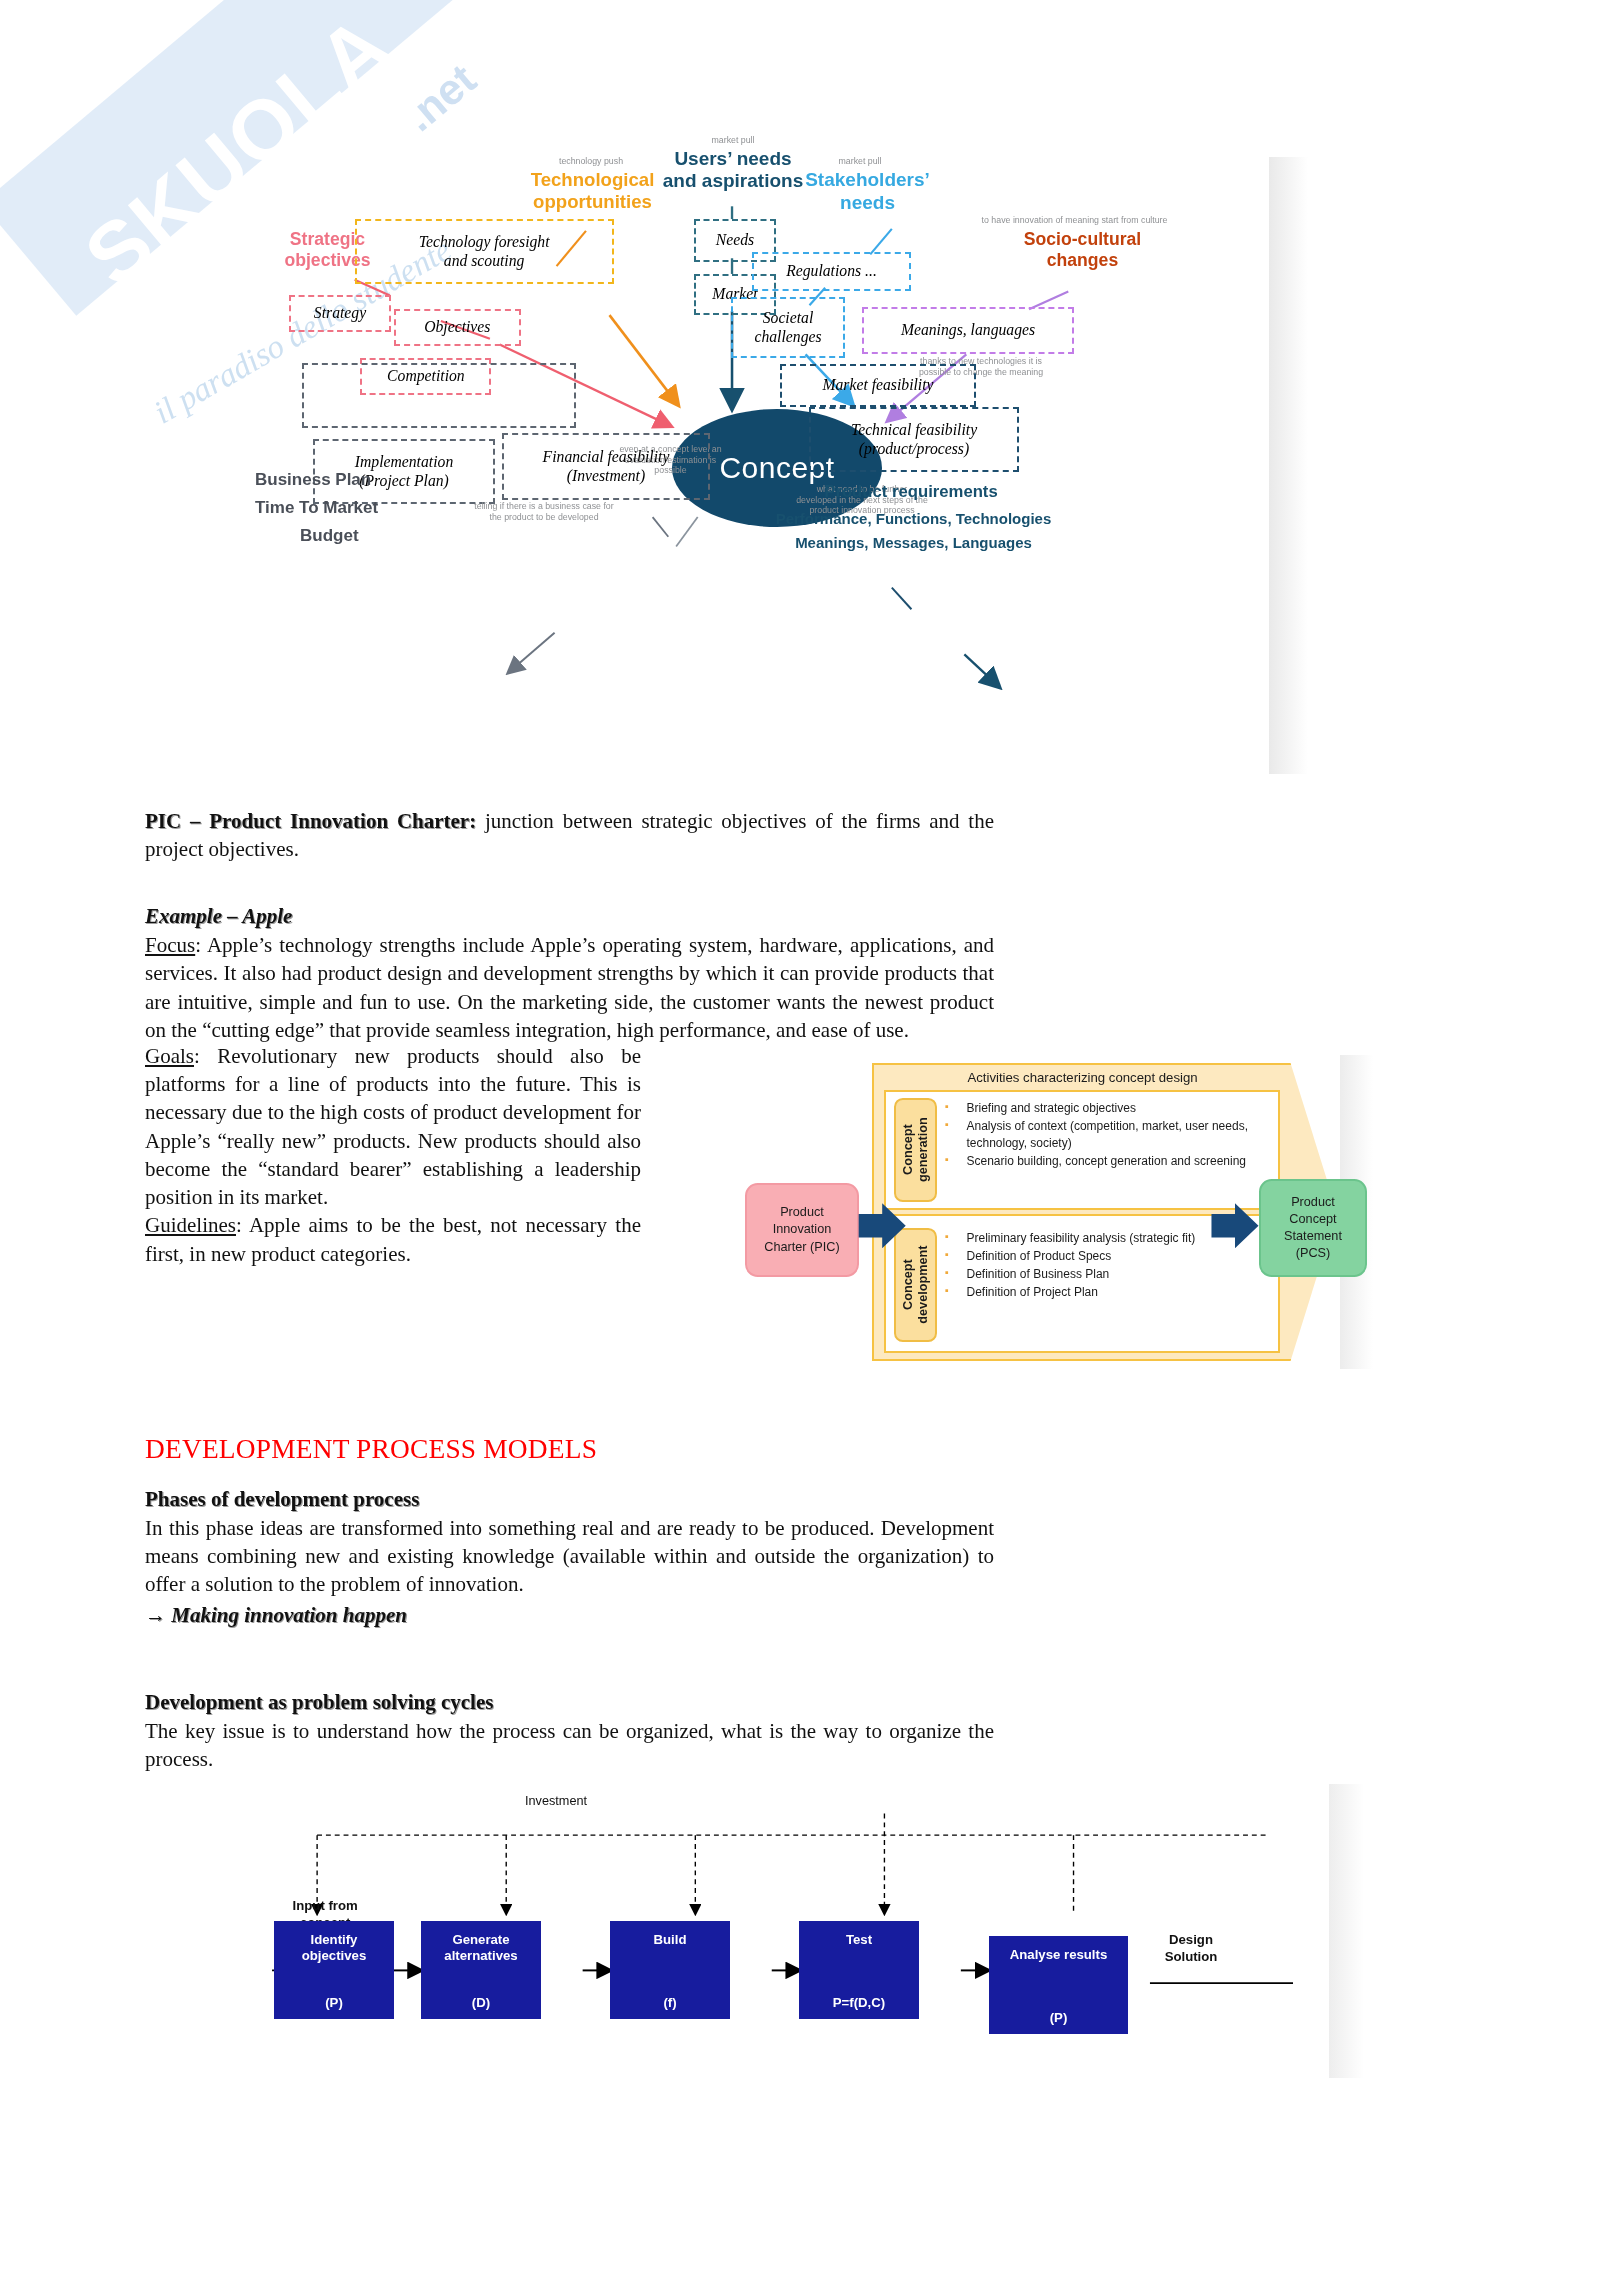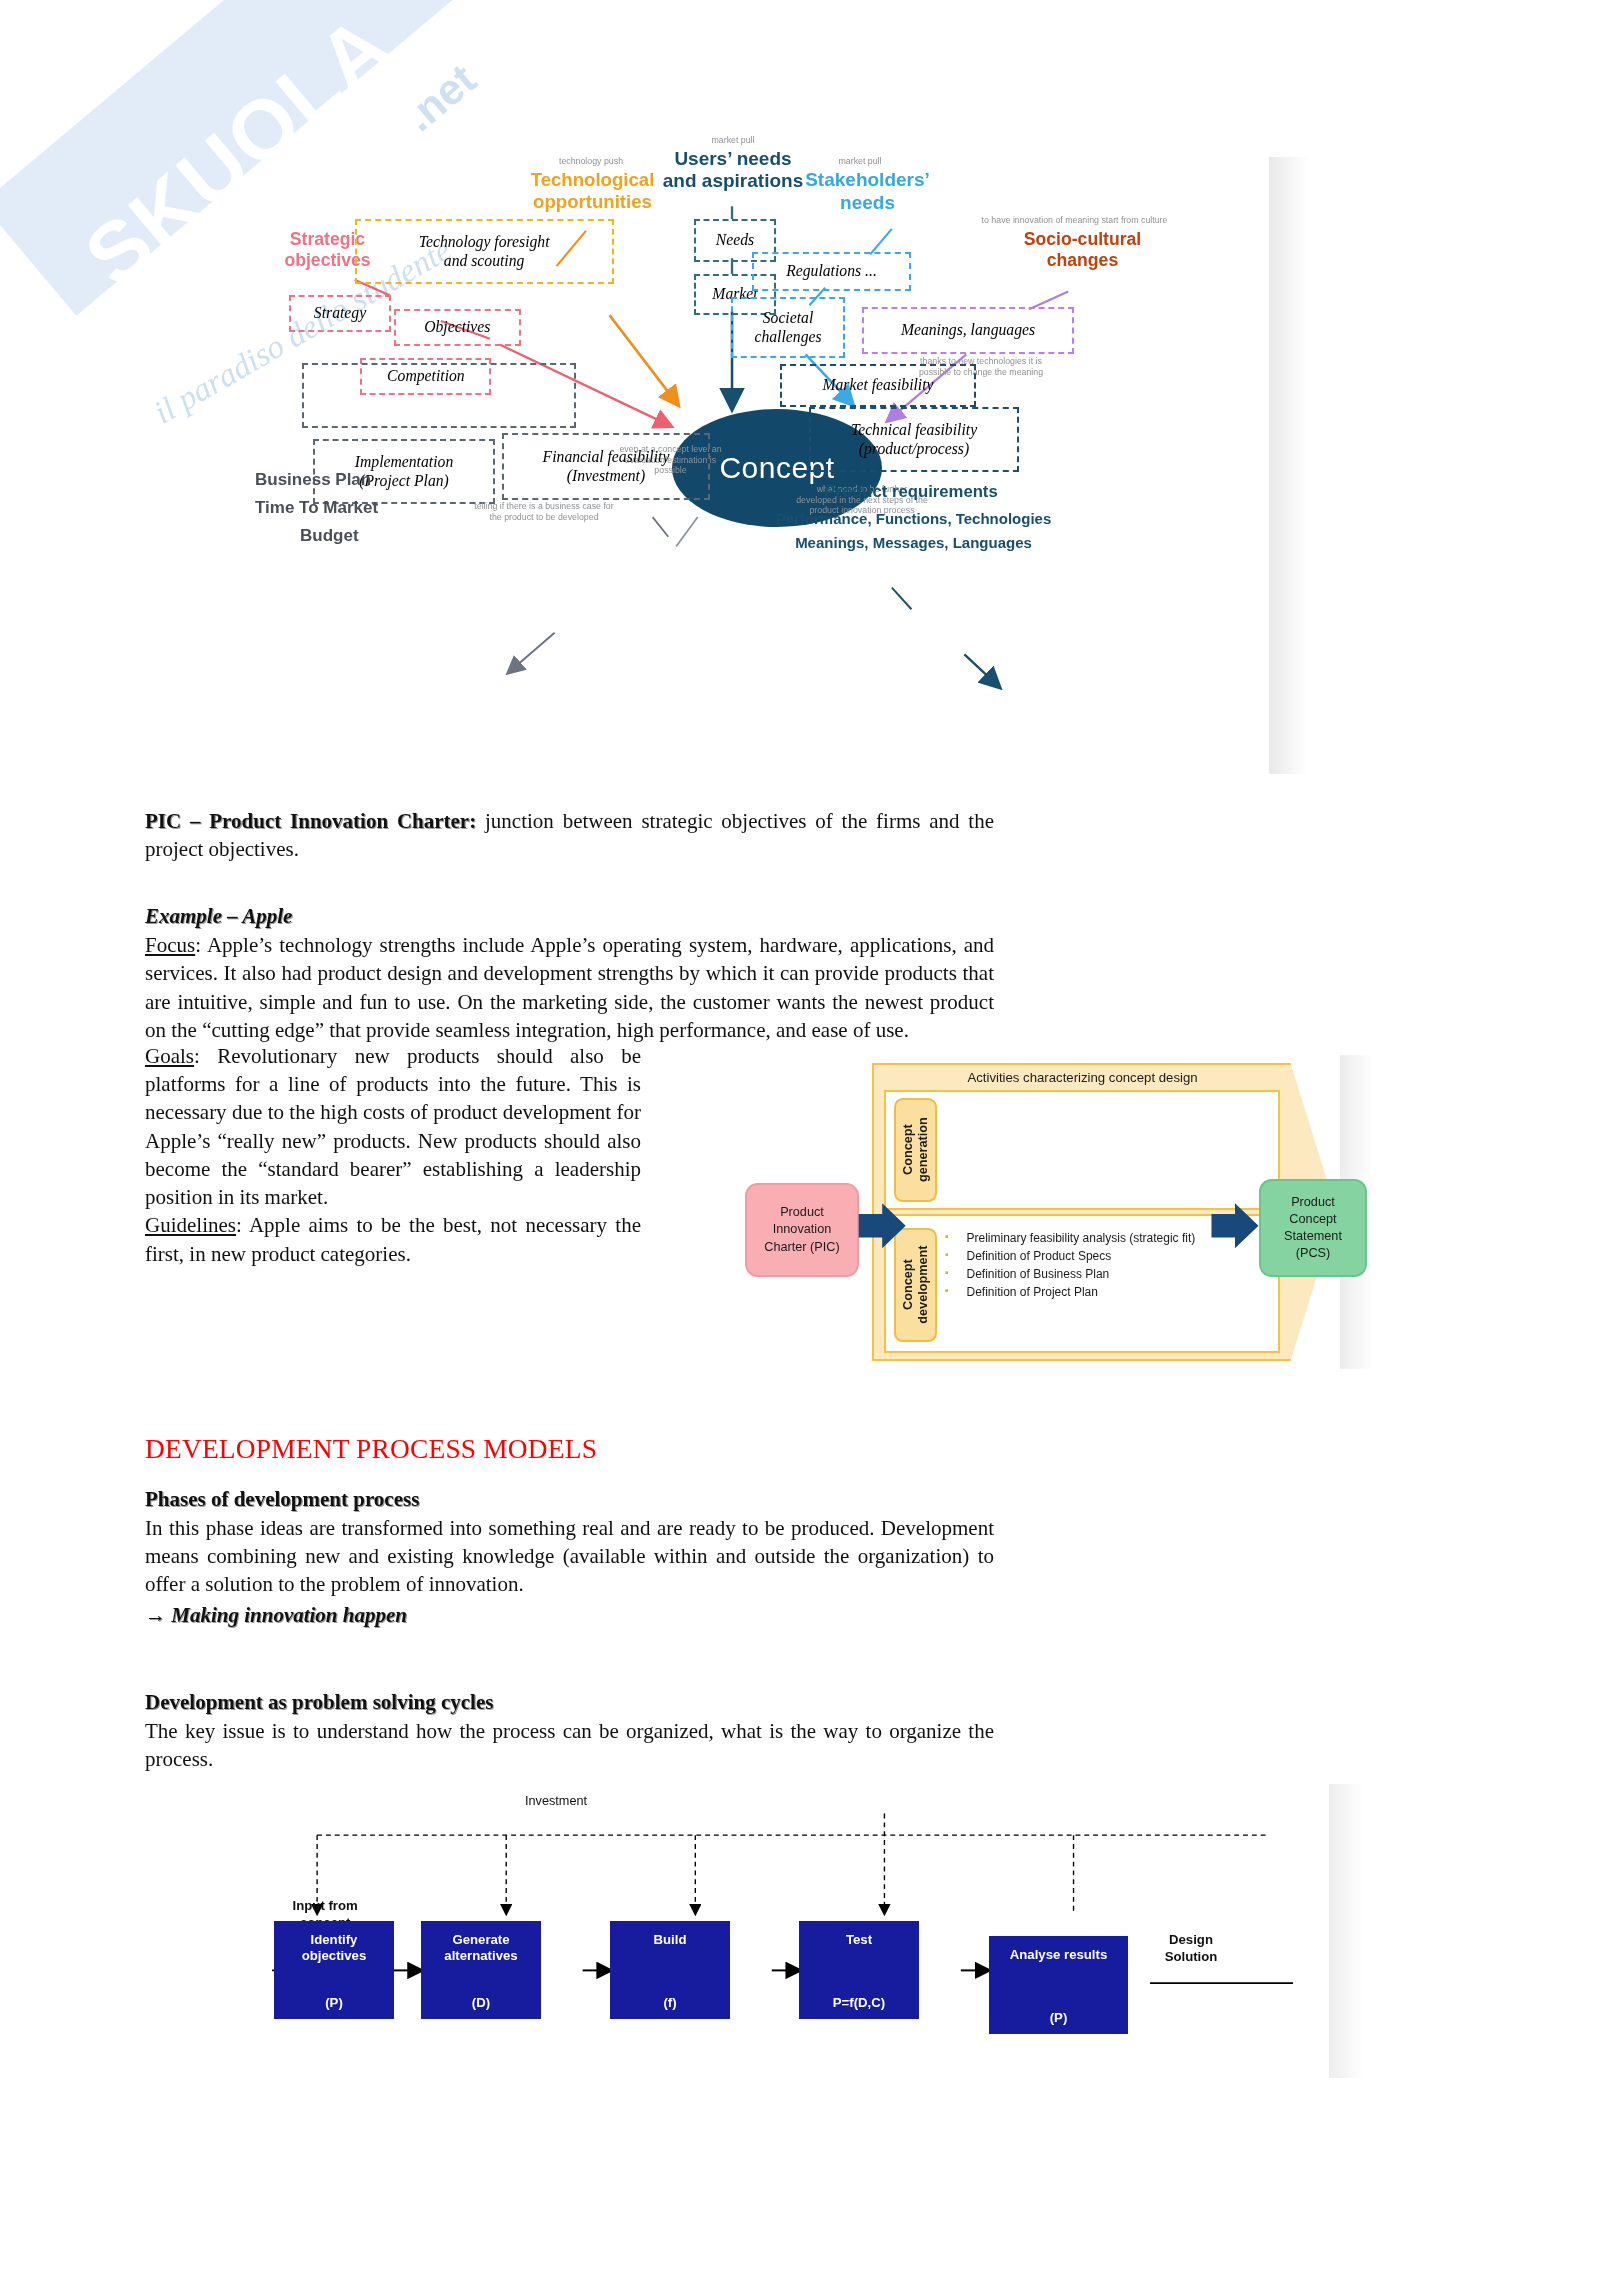--- a/index.html
+++ b/index.html
@@ -301,20 +301,25 @@
   <div id="fig2">
     <div class="shade"></div>
 
     <div id="f2-chev"></div>
     <div id="f2-title">Activities characterizing concept design</div>
 
     <div class="f2-panel" style="left:139px;top:27.4px;width:392px;height:116px;"></div>
     <div class="f2-tab" style="left:149px;top:35px;width:39px;height:100px;">
       <span>Concept<br>generation</span>
     </div>
+    <div class="f2-list" style="left:196px;top:37px;width:323px;">
+      <div class="b">Briefing and strategic objectives</div>
+      <div class="b">Analysis of context (competition, market, user needs, technology, society)</div>
+      <div class="b">Scenario building, concept generation and screening</div>
+    </div>
 
     <div class="f2-panel" style="left:139px;top:151px;width:392px;height:135px;"></div>
     <div class="f2-tab" style="left:149px;top:165px;width:39px;height:110px;">
       <span>Concept<br>development</span>
     </div>
     <div class="f2-list" style="left:196px;top:167px;width:323px;">
       <div class="b">Preliminary feasibility analysis (strategic fit)</div>
       <div class="b">Definition of Product Specs</div>
       <div class="b">Definition of Business Plan</div>
       <div class="b">Definition of Project Plan</div>

